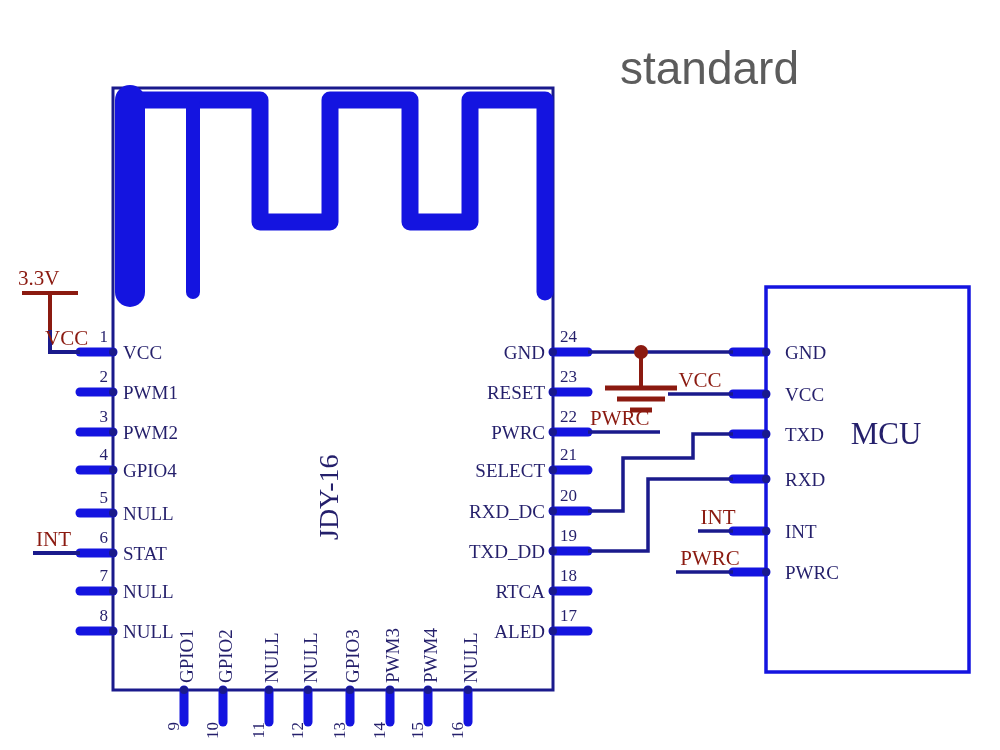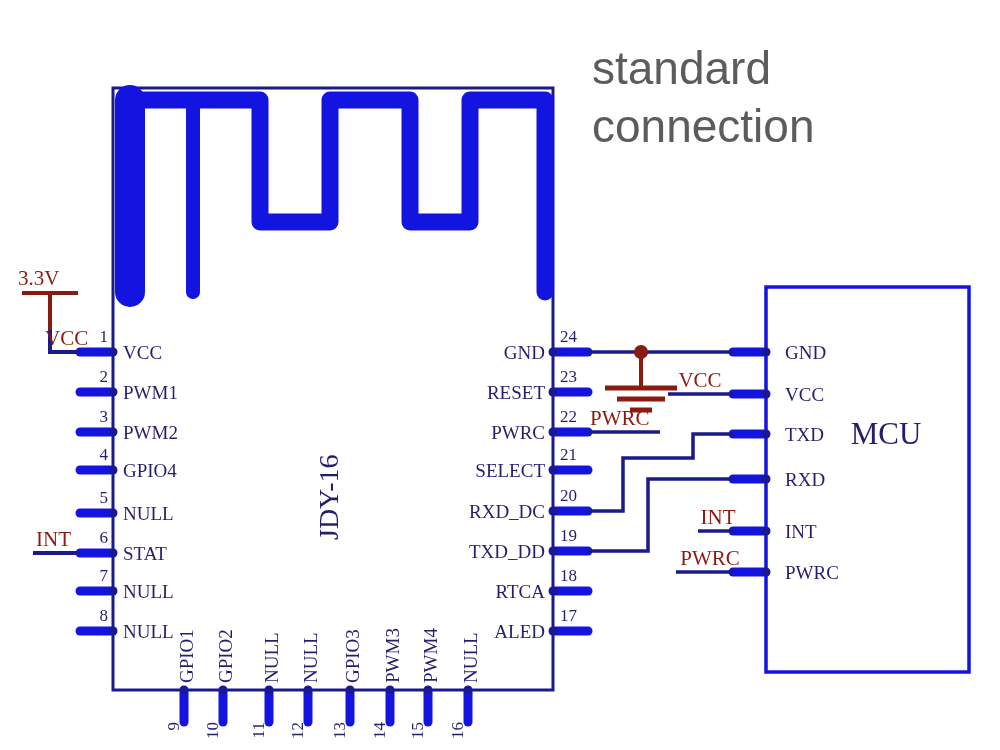--- a/index.html
+++ b/index.html
@@ -2,21 +2,21 @@
 <html><head>
 <meta charset="utf-8">
 <title>JDY-16 standard serial connection</title>
 <style>
   html,body{margin:0;padding:0;background:#ffffff;}
   body{width:1000px;height:750px;overflow:hidden;
        font-family:"Liberation Serif", serif;}
   #stage{position:relative;width:1000px;height:750px;background:#fff;}
   svg#schematic{position:absolute;left:0;top:0;width:1000px;height:750px;}
 
-  .title-block{position:absolute;left:592px;top:40px;width:370px;
+  .title-block{position:absolute;left:620px;top:40px;width:370px;
       font-family:"Liberation Sans", sans-serif;
       color:#5c5c5c;font-size:46px;line-height:1.26;font-weight:400;
       letter-spacing:0px;}
   .title-line{display:block;white-space:nowrap;}
 
   text{font-family:"Liberation Serif", serif;}
   .pinname{fill:#241f6b;font-size:19px;}
   .pinname-r{fill:#241f6b;font-size:19px;text-anchor:end;}
   .pinnum{fill:#241f6b;font-size:17px;}
   .pinnum-r{fill:#241f6b;font-size:17px;text-anchor:end;}
@@ -286,16 +286,15 @@
 
     <g>
       <line x1="676" y1="572" x2="733" y2="572" stroke="#1a1a8c" stroke-width="3.5"></line>
       <text class="netlbl" x="710" y="565" text-anchor="middle">PWRC</text>
     </g>
 
   </svg>
 
   <div class="title-block">
     <span class="title-line">standard</span>
-    <span class="title-line">connection</span>
   </div>
 
 </div>
 
 </body></html>

